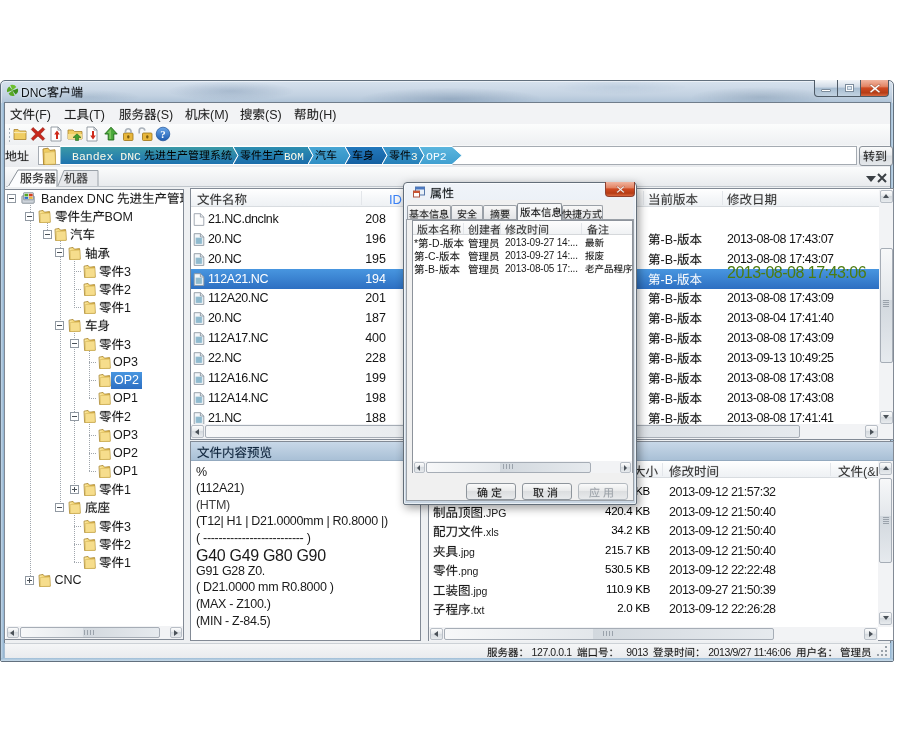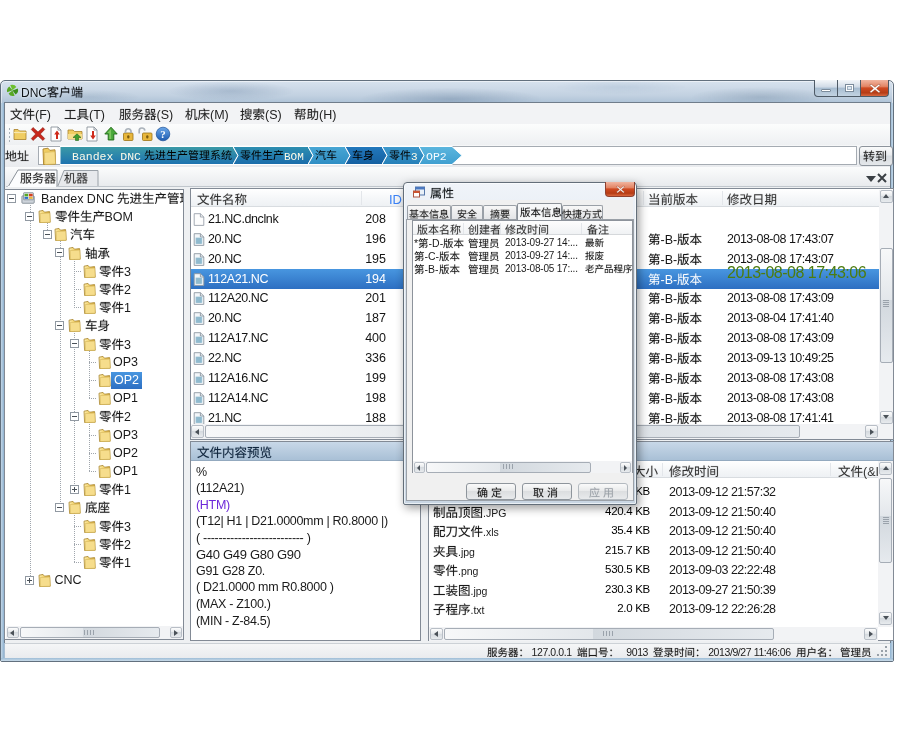--- a/index.html
+++ b/index.html
@@ -831,21 +831,21 @@
       <use href="#u672c" x="1000"></use>
     </svg></div>
 <div class="t" style="left:727px;top:332.1px;font-size:12.5px;letter-spacing:-0.5px;color:#141414">2013-08-08 17:43:09</div>
 <svg class="a" style="left:193px;top:351.9px" width="12" height="13" viewBox="0 0 12 13">
 <path d="M1.2 0.7 H7.4 L10.8 4 V12.4 H1.2 Z" fill="#f2f6f9" stroke="#8d97a1" stroke-width="0.9"></path>
 <path d="M7.4 0.7 V4 H10.8" fill="none" stroke="#8d97a1" stroke-width="0.9"></path>
 <rect x="2.6" y="4.6" width="6.6" height="6.2" fill="#9fc6d8"></rect>
 <path d="M3.2 6 H8.4 M3.2 8 H8.4 M3.2 10 H8.4" stroke="#7aa8c0" stroke-width="0.8"></path>
   </svg>
 <div class="t" style="left:208px;top:351.9px;font-size:12.5px;letter-spacing:-0.4px;color:#141414">22.NC</div>
-<div class="tr" style="right:514px;top:351.9px;font-size:12.5px;color:#141414">336</div>
+<div class="tr" style="right:514px;top:351.9px;font-size:12.5px;color:#141414">228</div>
 <div class="t" style="left:648px;top:351.9px;font-size:12.5px;color:#141414"><svg class="cj" style="width:12.5px;height:12.5px;fill:#141414;stroke:#141414;stroke-width:10" viewBox="0 -880 1000 1000">
       <use href="#u7b2c" x="0"></use>
     </svg>-B-<svg class="cj" style="width:25px;height:12.5px;fill:#141414;stroke:#141414;stroke-width:10" viewBox="0 -880 2000 1000">
       <use href="#u7248" x="0"></use>
       <use href="#u672c" x="1000"></use>
     </svg></div>
 <div class="t" style="left:727px;top:351.9px;font-size:12.5px;letter-spacing:-0.5px;color:#141414">2013-09-13 10:49:25</div>
 <svg class="a" style="left:193px;top:371.8px" width="12" height="13" viewBox="0 0 12 13">
 <path d="M1.2 0.7 H7.4 L10.8 4 V12.4 H1.2 Z" fill="#f2f6f9" stroke="#8d97a1" stroke-width="0.9"></path>
 <path d="M7.4 0.7 V4 H10.8" fill="none" stroke="#8d97a1" stroke-width="0.9"></path>
@@ -909,24 +909,24 @@
 <div class="t" style="left:197px;top:446px;font-size:12.5px"><svg class="cj" style="width:75px;height:12.5px;fill:#12273f;stroke:#12273f;stroke-width:14" viewBox="0 -880 6000 1000">
       <use href="#u6587" x="0"></use>
       <use href="#u4ef6" x="1000"></use>
       <use href="#u5185" x="2000"></use>
       <use href="#u5bb9" x="3000"></use>
       <use href="#u9884" x="4000"></use>
       <use href="#u89c8" x="5000"></use>
     </svg></div>
 <div class="t" style="left:196px;top:465.5px;font-size:12.5px;letter-spacing:-0.3px;color:#1a1a1a">%</div>
 <div class="t" style="left:196px;top:482.1px;font-size:12.5px;letter-spacing:-0.3px;color:#1a1a1a">(112A21)</div>
-<div class="t" style="left:196px;top:498.6px;font-size:12.5px;letter-spacing:-0.3px;color:#6d28d9">(HTM)</div>
+<div class="t" style="left:196px;top:498.6px;font-size:12.5px;letter-spacing:-0.3px;color:#404040">(HTM)</div>
 <div class="t" style="left:196px;top:515.1px;font-size:12.5px;letter-spacing:-0.3px;color:#1a1a1a">(T12| H1 | D21.0000mm | R0.8000 |)</div>
 <div class="t" style="left:196px;top:531.7px;font-size:12.5px;letter-spacing:-0.3px;color:#1a1a1a">( -------------------------- )</div>
-<div class="t" style="left:196px;top:548.2px;font-size:13px;letter-spacing:-0.3px;color:#1a1a1a">G40 G49 G80 G90</div>
+<div class="t" style="left:196px;top:548.2px;font-size:16px;letter-spacing:-0.3px;color:#1a1a1a">G40 G49 G80 G90</div>
 <div class="t" style="left:196px;top:564.8px;font-size:12.5px;letter-spacing:-0.3px;color:#1a1a1a">G91 G28 Z0.</div>
 <div class="t" style="left:196px;top:581.4px;font-size:12.5px;letter-spacing:-0.3px;color:#1a1a1a">( D21.0000 mm R0.8000 )</div>
 <div class="t" style="left:196px;top:597.9px;font-size:12.5px;letter-spacing:-0.3px;color:#1a1a1a">(MAX - Z100.)</div>
 <div class="t" style="left:196px;top:614.5px;font-size:12.5px;letter-spacing:-0.3px;color:#1a1a1a">(MIN - Z-84.5)</div>
 <div class="a" style="left:428px;top:441px;width:466px;height:200px;background:#fff;border:1px solid #828a95"></div>
 <div class="a" style="left:429px;top:442px;width:464px;height:19px;background:linear-gradient(#c8d8e8,#a9c0d6);border-bottom:1px solid #93a9bf"></div>
 <div class="a" style="left:429px;top:461px;width:449px;height:17px;background:linear-gradient(#ffffff,#f4f6f8 60%,#eef1f4);border-bottom:1px solid #d8dce0"></div>
 <div class="t" style="left:633px;top:465px;font-size:12.5px;color:#333"><svg class="cj" style="width:25px;height:12.5px;fill:#333;stroke:#333;stroke-width:10" viewBox="0 -880 2000 1000">
       <use href="#u5927" x="0"></use>
       <use href="#u5c0f" x="1000"></use>
@@ -958,40 +958,40 @@
       <use href="#u56fe" x="3000"></use>
     </svg>.JPG</div>
 <div class="tr" style="right:250px;top:505.9px;font-size:11.5px;letter-spacing:-0.3px">420.4 KB</div>
 <div class="t" style="left:669px;top:505.6px;font-size:12.5px;letter-spacing:-0.5px">2013-09-12 21:50:40</div>
 <div class="t" style="left:433px;top:525.1px;font-size:10.5px"><svg class="cj" style="width:50px;height:12.5px;fill:#1a1a1a;stroke:#1a1a1a;stroke-width:10" viewBox="0 -880 4000 1000">
       <use href="#u914d" x="0"></use>
       <use href="#u5200" x="1000"></use>
       <use href="#u6587" x="2000"></use>
       <use href="#u4ef6" x="3000"></use>
     </svg>.xls</div>
-<div class="tr" style="right:250px;top:525.4px;font-size:11.5px;letter-spacing:-0.3px">35.4 KB</div>
+<div class="tr" style="right:250px;top:525.4px;font-size:11.5px;letter-spacing:-0.3px">34.2 KB</div>
 <div class="t" style="left:669px;top:525.1px;font-size:12.5px;letter-spacing:-0.5px">2013-09-12 21:50:40</div>
 <div class="t" style="left:433px;top:544.6px;font-size:10.5px"><svg class="cj" style="width:25px;height:12.5px;fill:#1a1a1a;stroke:#1a1a1a;stroke-width:10" viewBox="0 -880 2000 1000">
       <use href="#u5939" x="0"></use>
       <use href="#u5177" x="1000"></use>
     </svg>.jpg</div>
 <div class="tr" style="right:250px;top:544.9px;font-size:11.5px;letter-spacing:-0.3px">215.7 KB</div>
 <div class="t" style="left:669px;top:544.6px;font-size:12.5px;letter-spacing:-0.5px">2013-09-12 21:50:40</div>
 <div class="t" style="left:433px;top:564.1px;font-size:10.5px"><svg class="cj" style="width:25px;height:12.5px;fill:#1a1a1a;stroke:#1a1a1a;stroke-width:10" viewBox="0 -880 2000 1000">
       <use href="#u96f6" x="0"></use>
       <use href="#u4ef6" x="1000"></use>
     </svg>.png</div>
 <div class="tr" style="right:250px;top:564.4px;font-size:11.5px;letter-spacing:-0.3px">530.5 KB</div>
-<div class="t" style="left:669px;top:564.1px;font-size:12.5px;letter-spacing:-0.5px">2013-09-03 22:22:48</div>
+<div class="t" style="left:669px;top:564.1px;font-size:12.5px;letter-spacing:-0.5px">2013-09-12 22:22:48</div>
 <div class="t" style="left:433px;top:583.6px;font-size:10.5px"><svg class="cj" style="width:37.5px;height:12.5px;fill:#1a1a1a;stroke:#1a1a1a;stroke-width:10" viewBox="0 -880 3000 1000">
       <use href="#u5de5" x="0"></use>
       <use href="#u88c5" x="1000"></use>
       <use href="#u56fe" x="2000"></use>
     </svg>.jpg</div>
-<div class="tr" style="right:250px;top:583.9px;font-size:11.5px;letter-spacing:-0.3px">230.3 KB</div>
+<div class="tr" style="right:250px;top:583.9px;font-size:11.5px;letter-spacing:-0.3px">110.9 KB</div>
 <div class="t" style="left:669px;top:583.6px;font-size:12.5px;letter-spacing:-0.5px">2013-09-27 21:50:39</div>
 <div class="t" style="left:433px;top:603.1px;font-size:10.5px"><svg class="cj" style="width:37.5px;height:12.5px;fill:#1a1a1a;stroke:#1a1a1a;stroke-width:10" viewBox="0 -880 3000 1000">
       <use href="#u5b50" x="0"></use>
       <use href="#u7a0b" x="1000"></use>
       <use href="#u5e8f" x="2000"></use>
     </svg>.txt</div>
 <div class="tr" style="right:250px;top:603.4px;font-size:11.5px;letter-spacing:-0.3px">2.0 KB</div>
 <div class="t" style="left:669px;top:603.1px;font-size:12.5px;letter-spacing:-0.5px">2013-09-12 22:26:28</div>
 <div class="sb-track" style="left:878px;top:461px;width:15px;height:166px"></div>
 <div class="sb-btn" style="left:879px;top:462px;width:13px;height:13px"></div>

